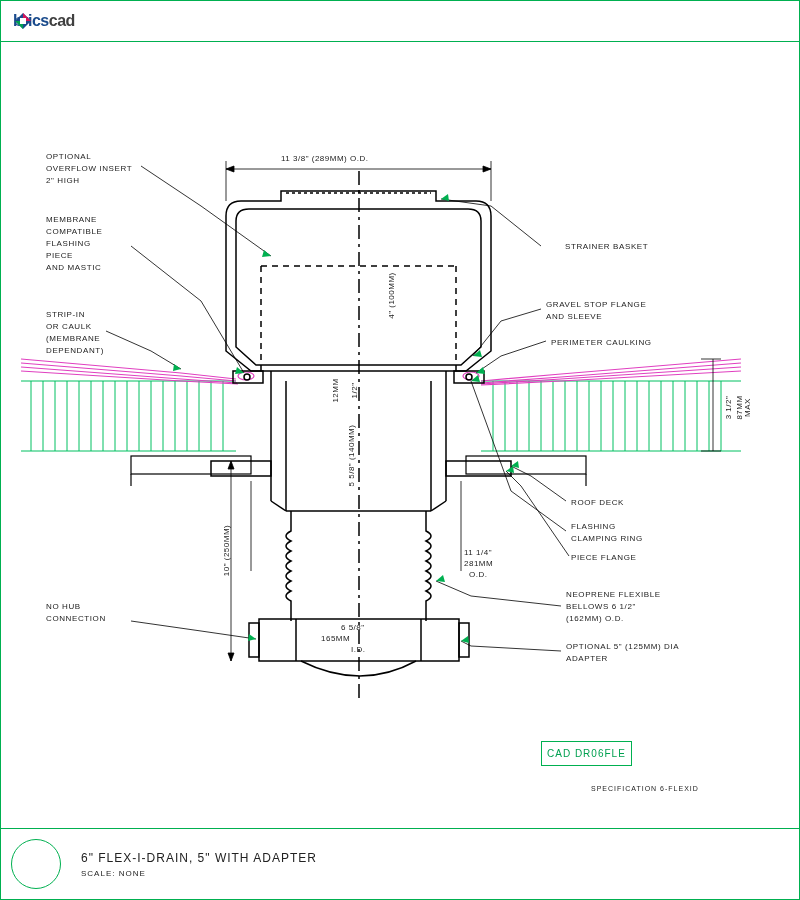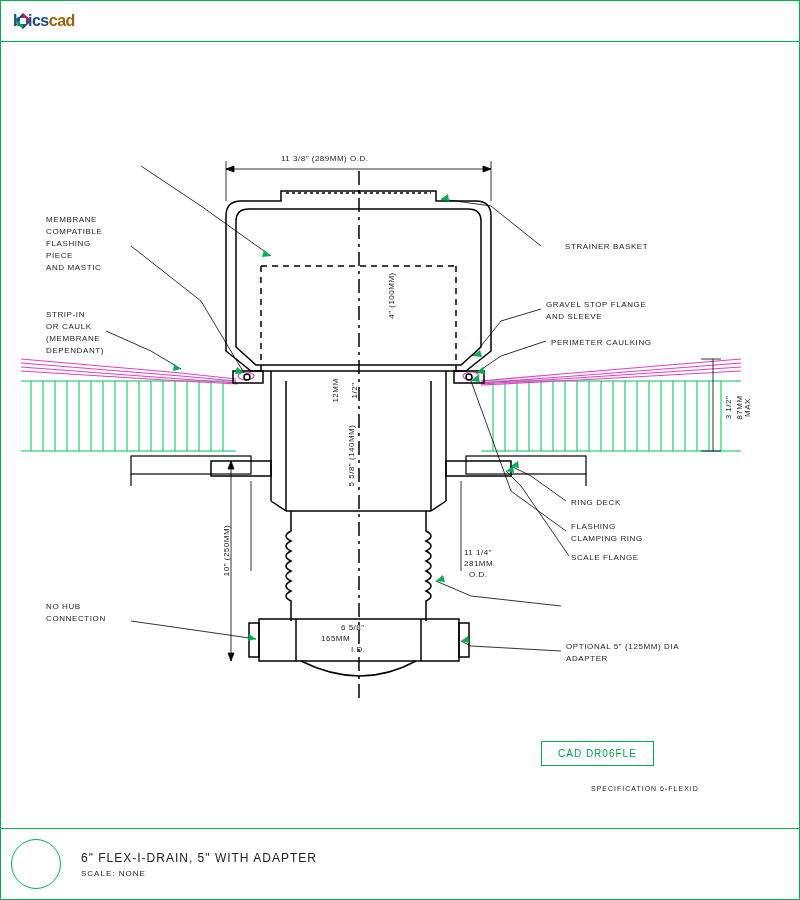--- a/index.html
+++ b/index.html
@@ -2,30 +2,30 @@
 <html><head>
 <meta charset="utf-8">
 <style>
   body{margin:0;font-family:Arial,Helvetica,sans-serif;background:#fff}
   .page{width:800px;height:900px;position:relative;border:1px solid #00b050;box-sizing:border-box}
   .header{height:40px;border-bottom:1px solid #00b050;display:flex;align-items:center;padding-left:12px}
   .logo{display:flex;align-items:center;gap:4px}
   .logo-mark{width:20px;height:20px}
   .logo-text{font-size:16px;font-weight:bold;letter-spacing:-0.5px}
   .logo-text .b{color:#1a4b8c}
-  .logo-text .cad{color:#a16207}
+  .logo-text .cad{color:#404040}
   .canvas{position:absolute;top:40px;left:0;right:0;bottom:70px}
   .footer{position:absolute;bottom:0;left:0;right:0;height:70px;border-top:1px solid #00b050;display:flex;align-items:center;padding-left:10px}
   .footer-circle{width:48px;height:48px;border:1px solid #00b050;border-radius:50%;margin-right:20px;flex-shrink:0}
   .footer-text{display:flex;flex-direction:column}
   .footer-title{font-size:12px;letter-spacing:1px;color:#222}
   .footer-scale{font-size:8px;letter-spacing:1px;color:#222;margin-top:4px}
   .label{position:absolute;font-size:8px;letter-spacing:0.6px;color:#222;line-height:1.5;white-space:pre}
   .dim{position:absolute;font-size:8px;letter-spacing:0.5px;color:#222;text-align:center}
-  .cadbox{position:absolute;border:1px solid #00b050;font-size:10px;letter-spacing:1px;color:#00a050;padding:6px 16px}
+  .cadbox{position:absolute;border:1px solid #00b050;font-size:10px;letter-spacing:1px;color:#00a050;padding:6px 5px}
   .spec{position:absolute;font-size:7px;letter-spacing:1px;color:#222}
   svg{position:absolute}
 </style>
 </head>
 <body>
 
 <div class="page">
   <div class="header">
     <div class="logo">
       <svg class="logo-mark" viewBox="0 0 20 20">
@@ -220,40 +220,46 @@
     <div class="dim" style="left:340px;top:582px">6 5/8"</div>
     <div class="dim" style="left:320px;top:593px">165MM</div>
     <div class="dim" style="left:350px;top:604px">I.D.</div>
     <div class="dim" style="left:463px;top:507px">11 1/4"</div>
     <div class="dim" style="left:463px;top:518px">281MM</div>
     <div class="dim" style="left:468px;top:529px">O.D.</div>
     <div class="dim" style="left:716px;top:362px;transform:rotate(-90deg)">3 1/2"</div>
     <div class="dim" style="left:726px;top:362px;transform:rotate(-90deg)">87MM</div>
     <div class="dim" style="left:737px;top:362px;transform:rotate(-90deg)">MAX</div>
 
+    <div class="label" style="left:45px;top:110px">OPTIONAL
+OVERFLOW INSERT
+2" HIGH</div>
     <div class="label" style="left:45px;top:173px">MEMBRANE
 COMPATIBLE
 FLASHING
 PIECE
 AND MASTIC</div>
     <div class="label" style="left:45px;top:268px">STRIP-IN
 OR CAULK
 (MEMBRANE
 DEPENDANT)</div>
     <div class="label" style="left:45px;top:560px">NO HUB
 CONNECTION</div>
 
     <div class="label" style="left:564px;top:200px">STRAINER BASKET</div>
     <div class="label" style="left:545px;top:258px">GRAVEL STOP FLANGE
 AND SLEEVE</div>
     <div class="label" style="left:550px;top:296px">PERIMETER CAULKING</div>
-    <div class="label" style="left:570px;top:456px">RING DECK</div>
+    <div class="label" style="left:570px;top:456px">ROOF DECK</div>
     <div class="label" style="left:570px;top:480px">FLASHING
 CLAMPING RING</div>
-    <div class="label" style="left:570px;top:511px">SCALE FLANGE</div>
+    <div class="label" style="left:570px;top:511px">PIECE FLANGE</div>
+    <div class="label" style="left:565px;top:548px">NEOPRENE FLEXIBLE
+BELLOWS 6 1/2"
+(162MM) O.D.</div>
     <div class="label" style="left:565px;top:600px">OPTIONAL 5" (125MM) DIA
 ADAPTER</div>
 
     <div class="cadbox" style="left:540px;top:700px">CAD DR06FLE</div>
     <div class="spec" style="left:590px;top:744px">SPECIFICATION 6-FLEXID</div>
   </div>
 
   <div class="footer">
     <div class="footer-circle"></div>
     <div class="footer-text">

